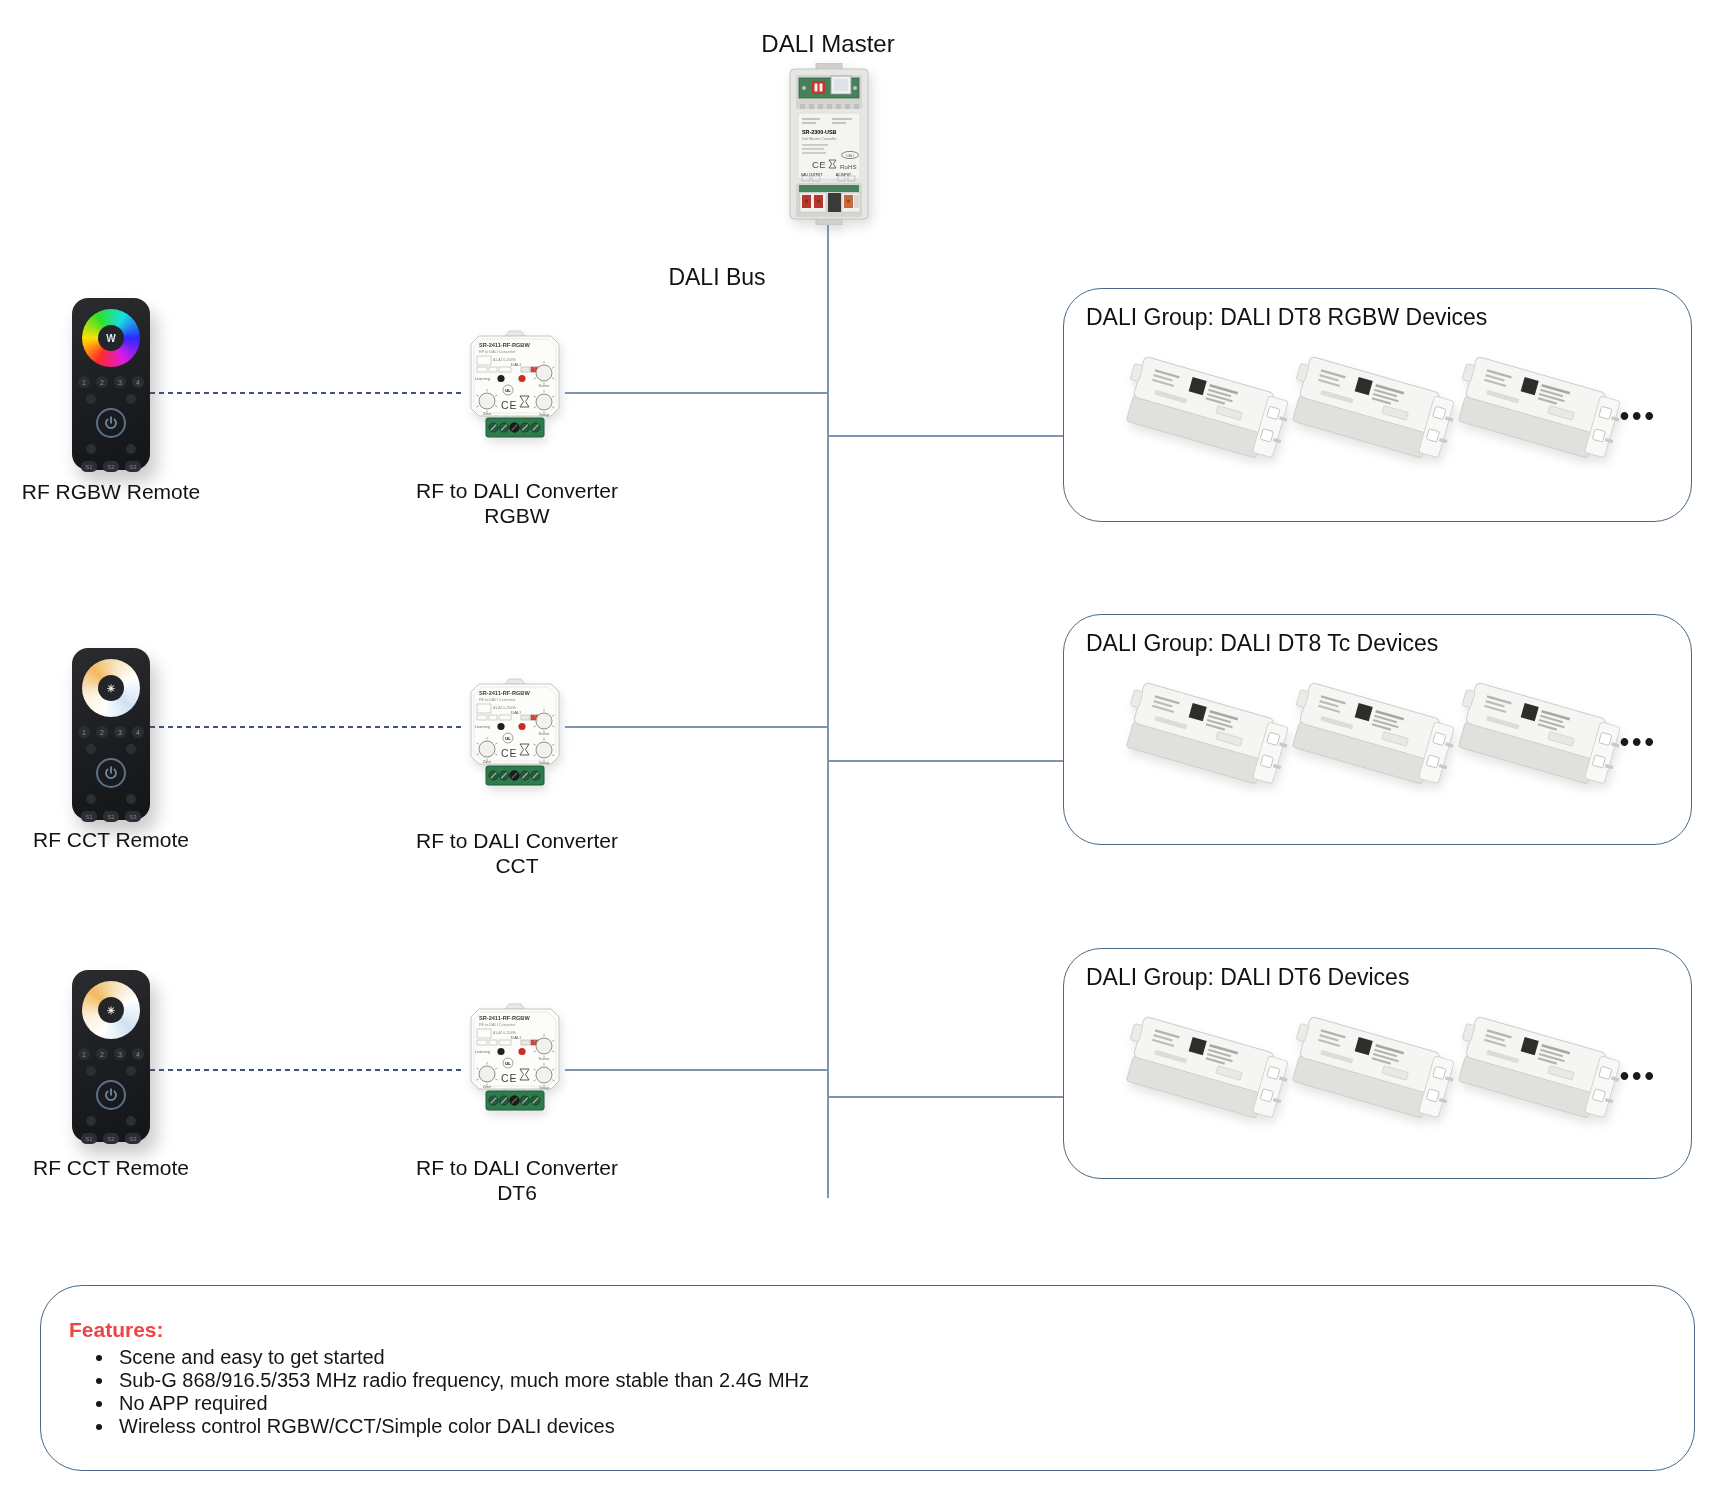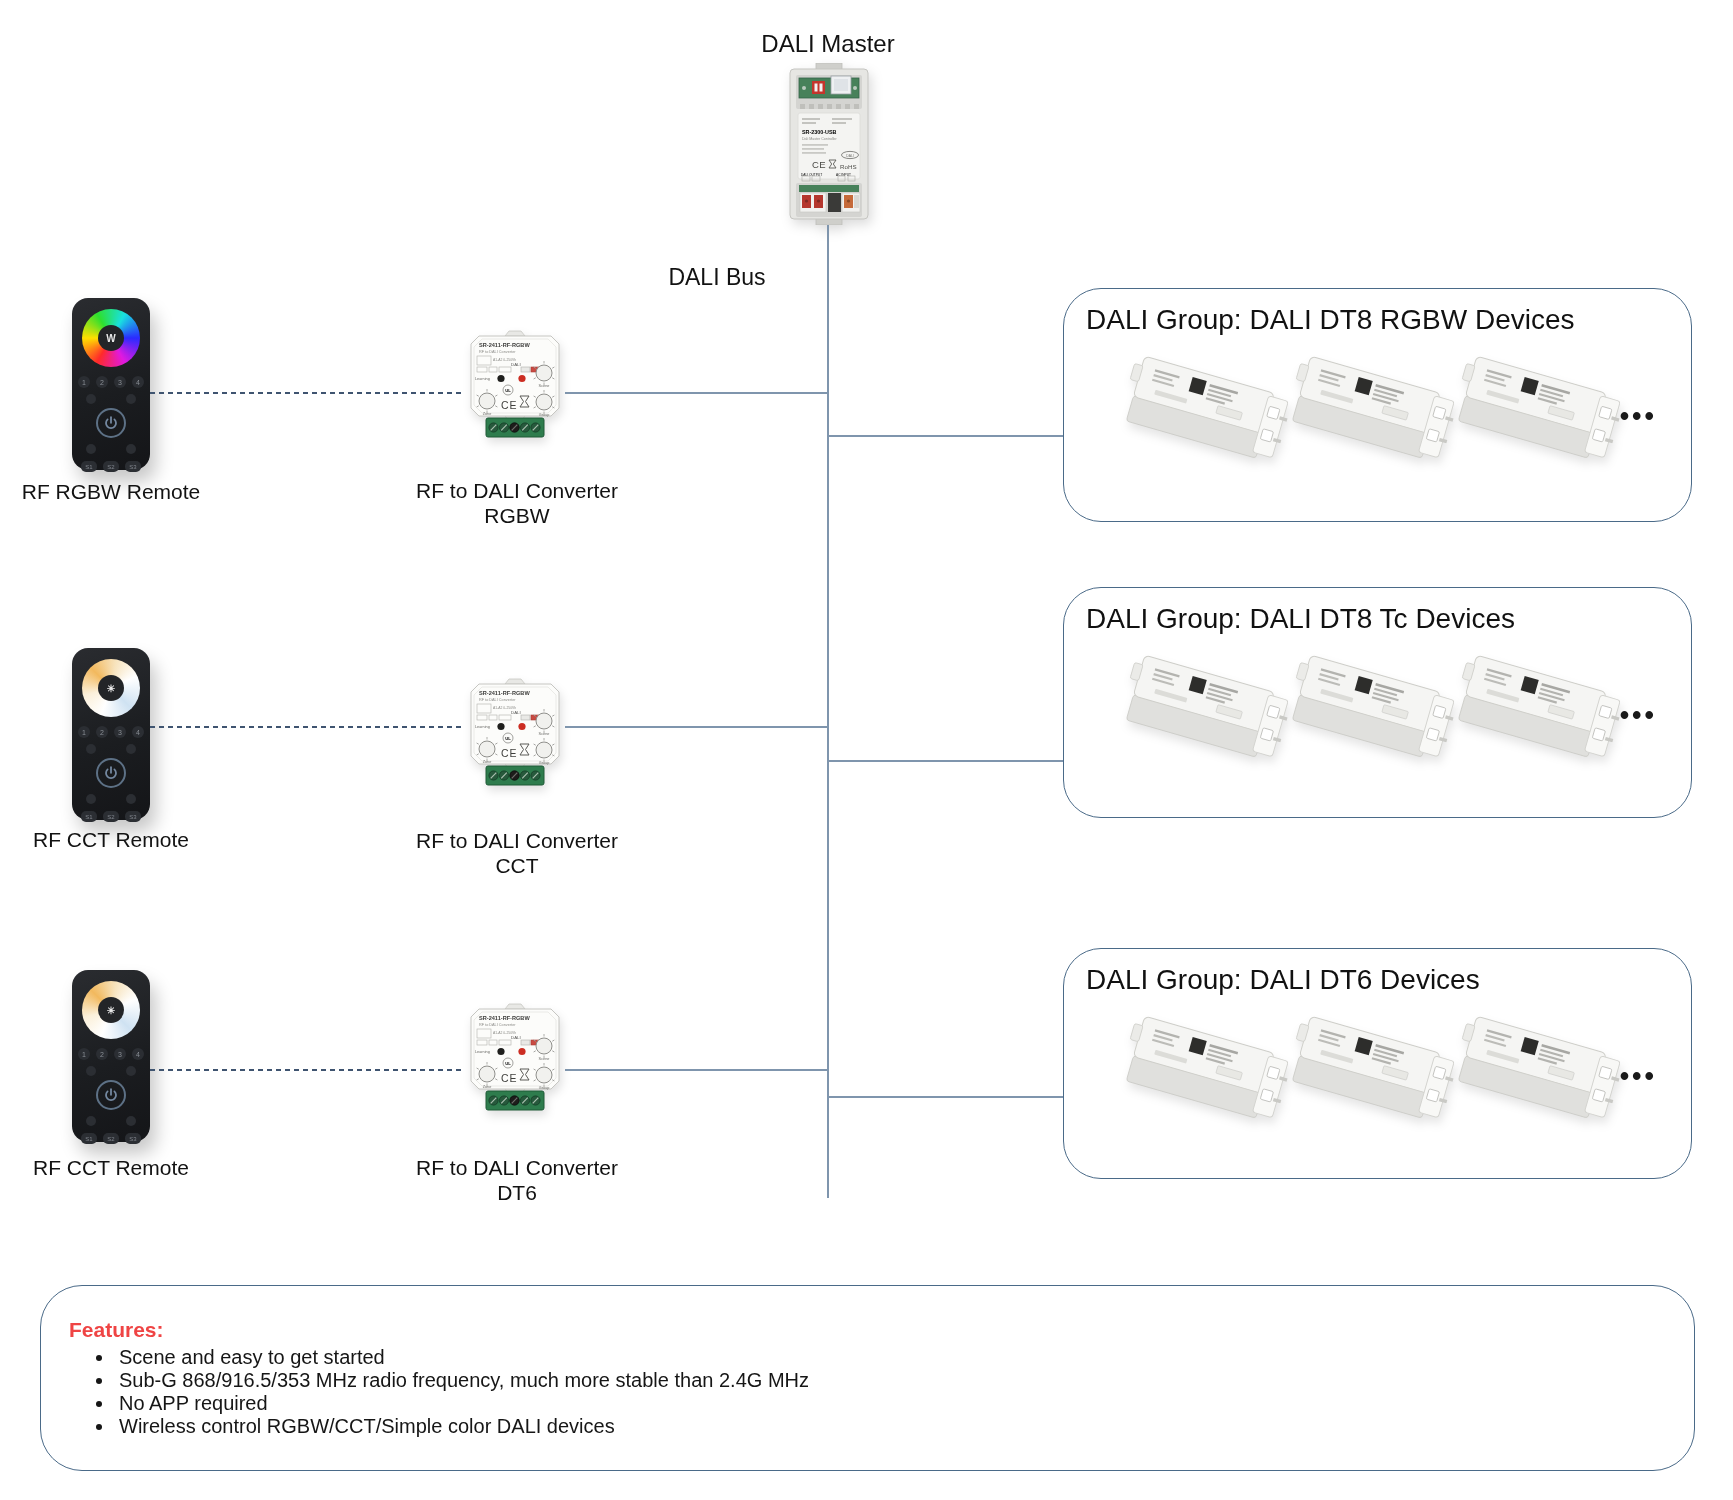--- a/index.html
+++ b/index.html
@@ -16,21 +16,21 @@
   .vline{position:absolute;width:2px;background:#7f95ad;}
   .hdash{
     position:absolute;height:2px;background:none;
     background-image:repeating-linear-gradient(to right,#3f5470 0 5px,transparent 5px 9px);
   }
   
   .group-box{
     position:absolute;left:1063px;width:627px;
     border:1.5px solid #4a6a88;border-radius:38px;background:#ffffff;
   }
-  .group-title{position:absolute;left:22px;top:15px;font-size:28px;color:#111;}
+  .group-title{position:absolute;left:22px;top:15px;font-size:23px;color:#111;}
   .device-row{position:absolute;left:58px;top:60px;display:flex;}
   .driver{width:166px;height:132px;filter:drop-shadow(2px 6px 5px rgba(0,0,0,0.10));}
   .dots{
     position:absolute;right:34px;top:112px;font-size:27px;font-weight:bold;
     letter-spacing:3px;color:#1a1a1a;
   }
   
   .features-box{
     position:absolute;left:40px;top:1285px;width:1655px;height:186px;
     border:1.5px solid #4a6a88;border-radius:42px;background:#fff;box-sizing:border-box;
@@ -329,21 +329,21 @@
       <use href="#sym-converter"></use>
     </svg>
   <div class="lbl conv-caption" style="top:828px;">
     <div>RF to DALI Converter</div>
     <div>CCT</div>
   </div>
 
   <div class="hline" style="left:565px;top:726px;width:262px;"></div>
   <div class="hline" style="left:829px;top:760px;width:234px;"></div>
 
-  <div class="group-box" style="top:587px;height:229px;">
+  <div class="group-box" style="top:614px;height:229px;">
     <div class="group-title">DALI Group: DALI DT8 Tc Devices</div>
     <div class="device-row">
       <svg class="driver" viewBox="0 0 170 134">
           <use href="#sym-driver"></use>
         </svg>
       <svg class="driver" viewBox="0 0 170 134">
           <use href="#sym-driver"></use>
         </svg>
       <svg class="driver" viewBox="0 0 170 134">
           <use href="#sym-driver"></use>

